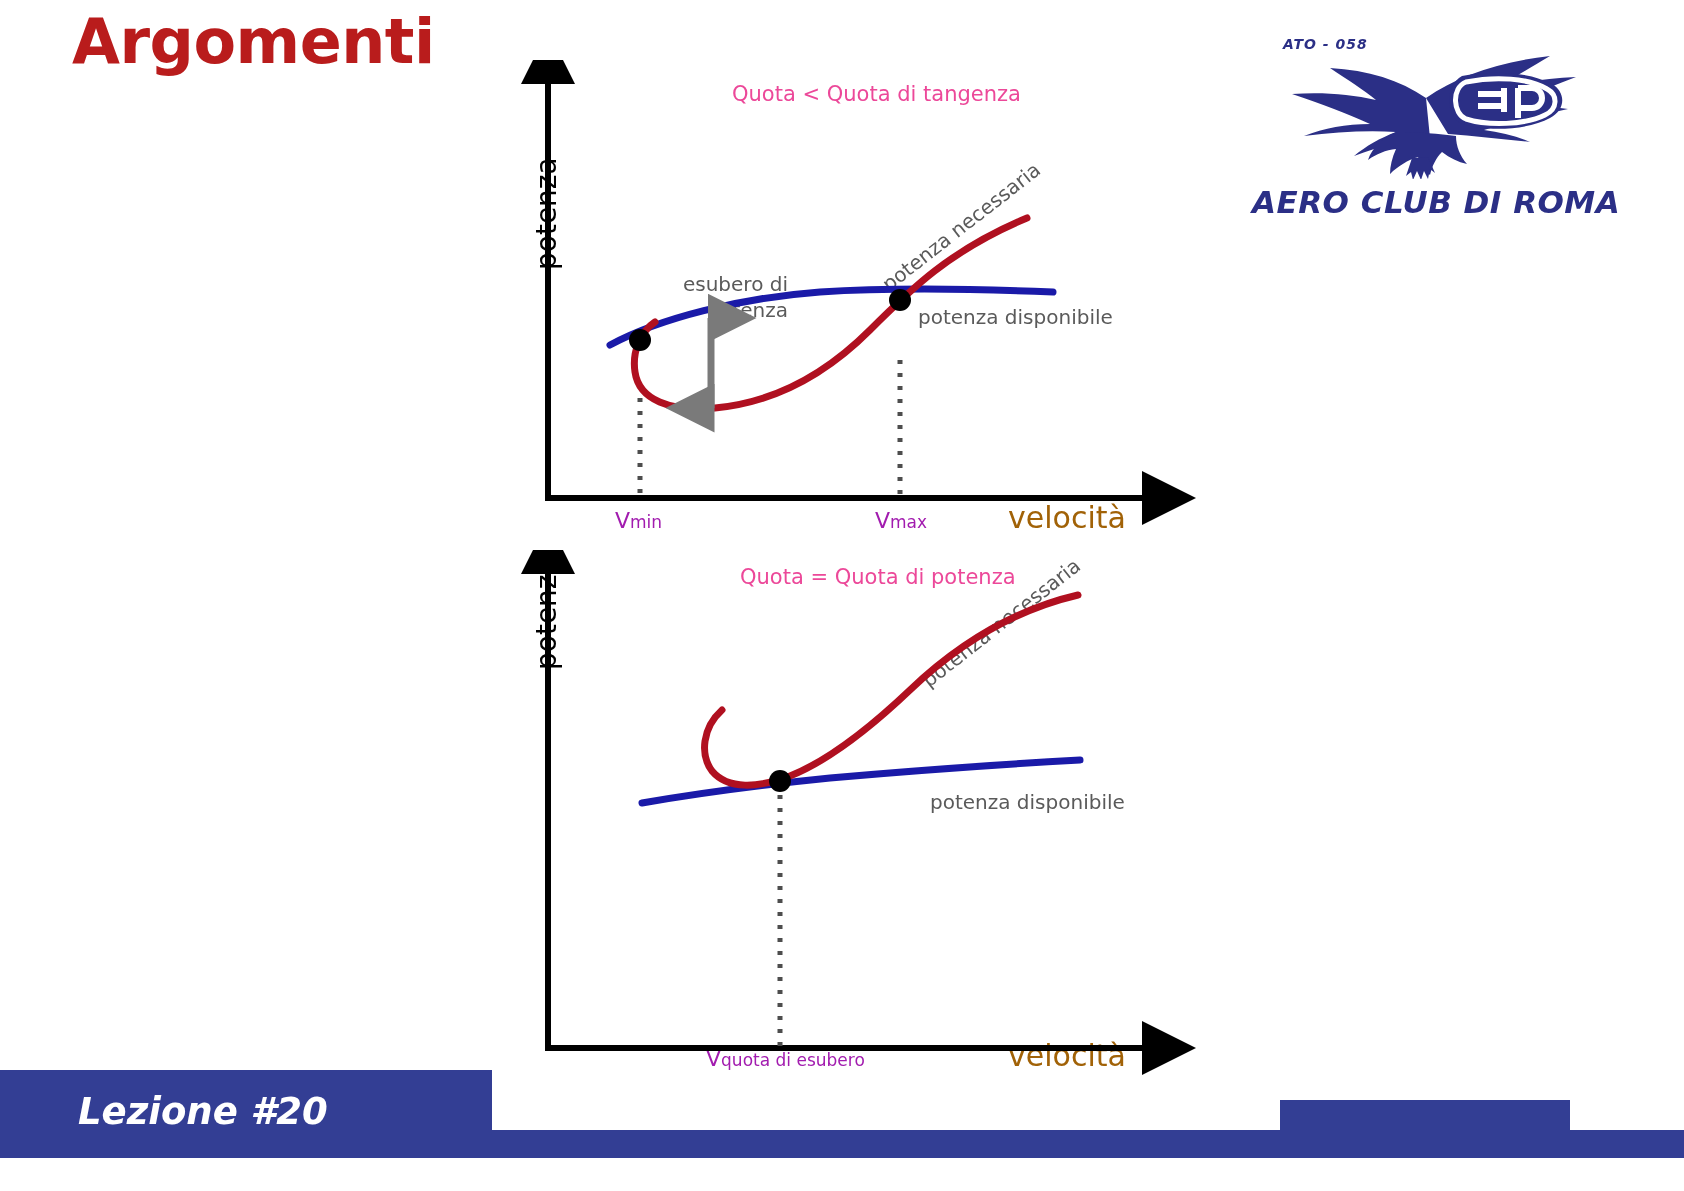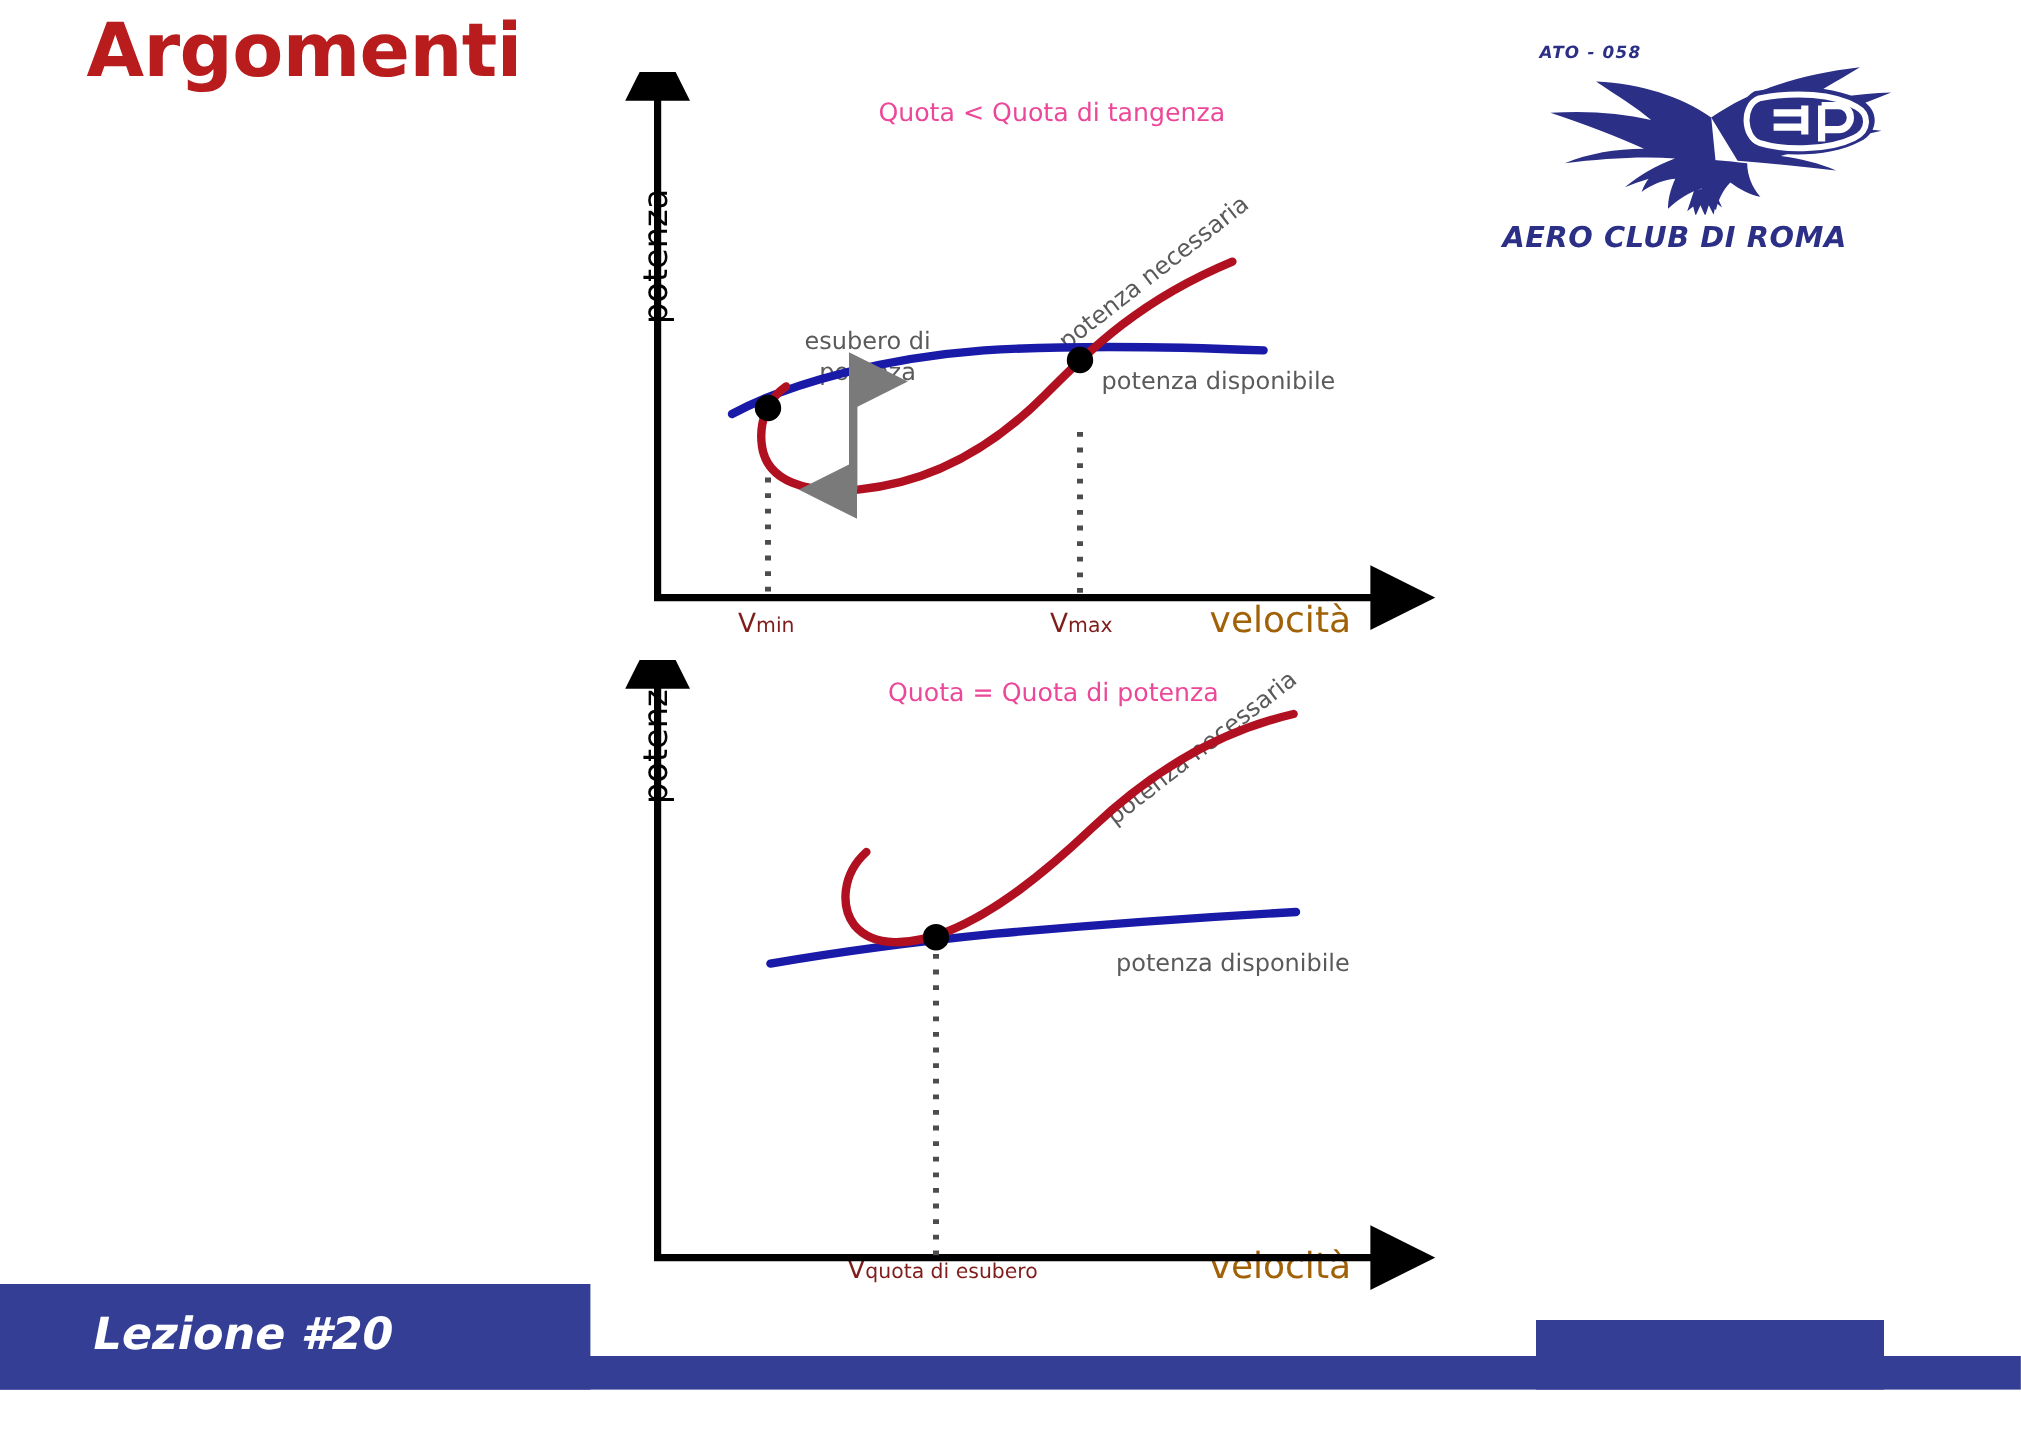--- a/index.html
+++ b/index.html
@@ -55,21 +55,21 @@
     width: 350px;
     height: 125px;
   }
   #logo-name {
     position: absolute;
     left: 72px;
     top: 170px;
     font-family: "DejaVu Sans", sans-serif;
     font-style: italic;
     font-weight: bold;
-    font-size: 24px;
+    font-size: 31px;
     color: #2B2F86;
     letter-spacing: 0.5px;
     white-space: nowrap;
   }
 
   
   .chart {
     position: absolute;
   }
   #chart-top  { left: 500px; top: 60px;  width: 700px; height: 490px; }
@@ -95,21 +95,21 @@
     position: absolute;
     font-family: "DejaVu Sans", sans-serif;
     font-size: 30px;
     color: #a16207;
     white-space: nowrap;
   }
   .tick-label {
     position: absolute;
     font-family: "DejaVu Sans", sans-serif;
     font-size: 22px;
-    color: #7f1d1d;
+    color: #a21caf;
     white-space: nowrap;
   }
   .tick-label .sub {
     font-size: 17px;
   }
   .curve-label {
     position: absolute;
     font-family: "DejaVu Sans", sans-serif;
     font-size: 20px;
     color: #5a5a5a;
@@ -117,21 +117,21 @@
   }
   .curve-label.rot {
     transform: rotate(-38deg);
     transform-origin: left bottom;
   }
   .annot-label {
     position: absolute;
     font-family: "DejaVu Sans", sans-serif;
     font-size: 20px;
     color: #5a5a5a;
-    text-align: center;
+    text-align: right;
     line-height: 1.28;
   }
 
   
   #footer-bar-thin {
     position: absolute;
     left: 0;
     top: 1130px;
     width: 1684px;
     height: 28px;

